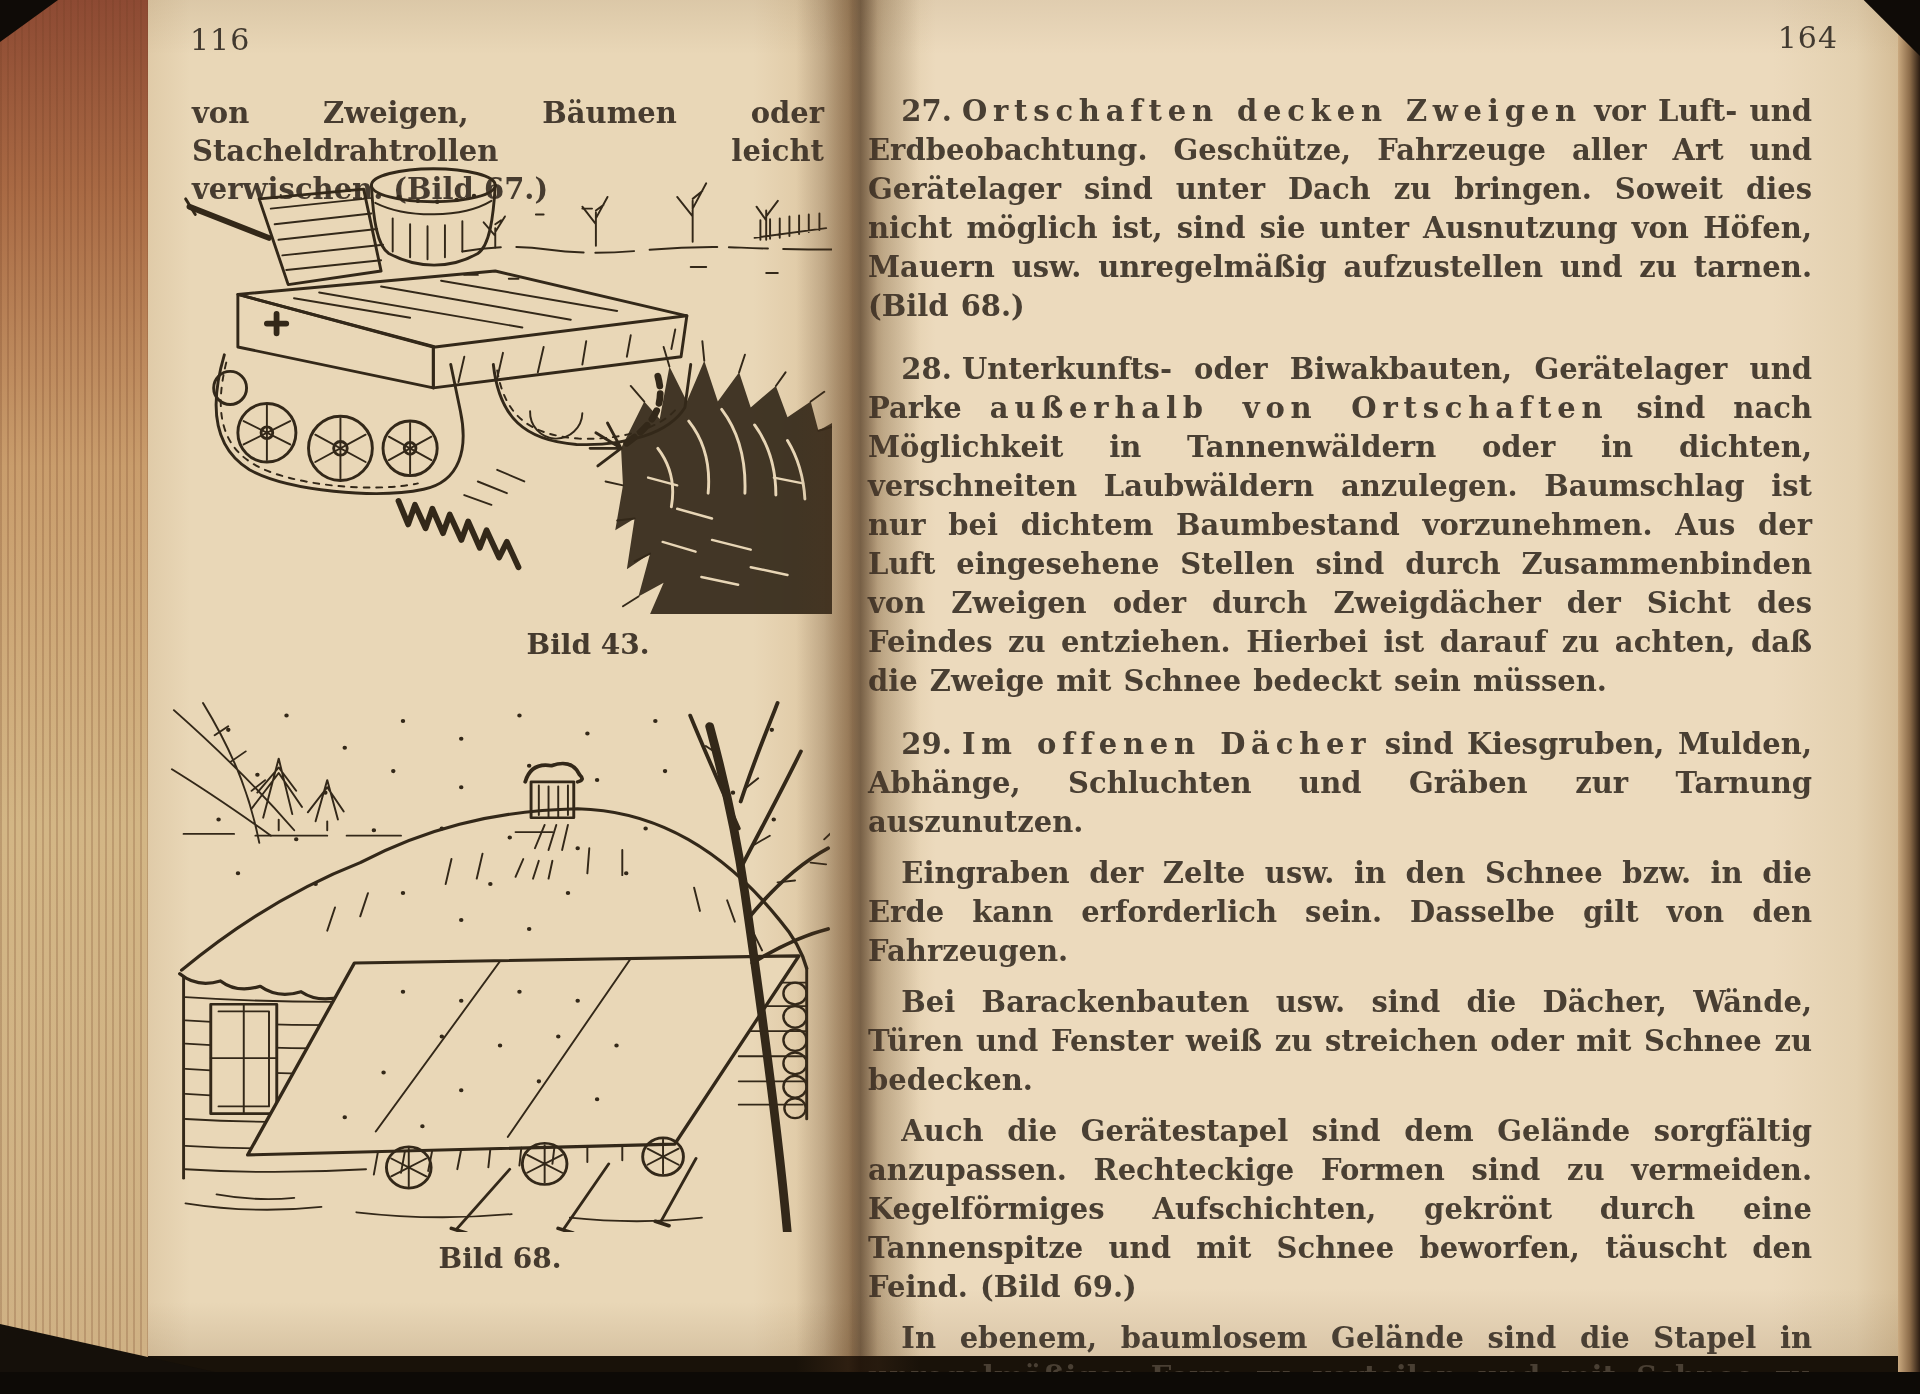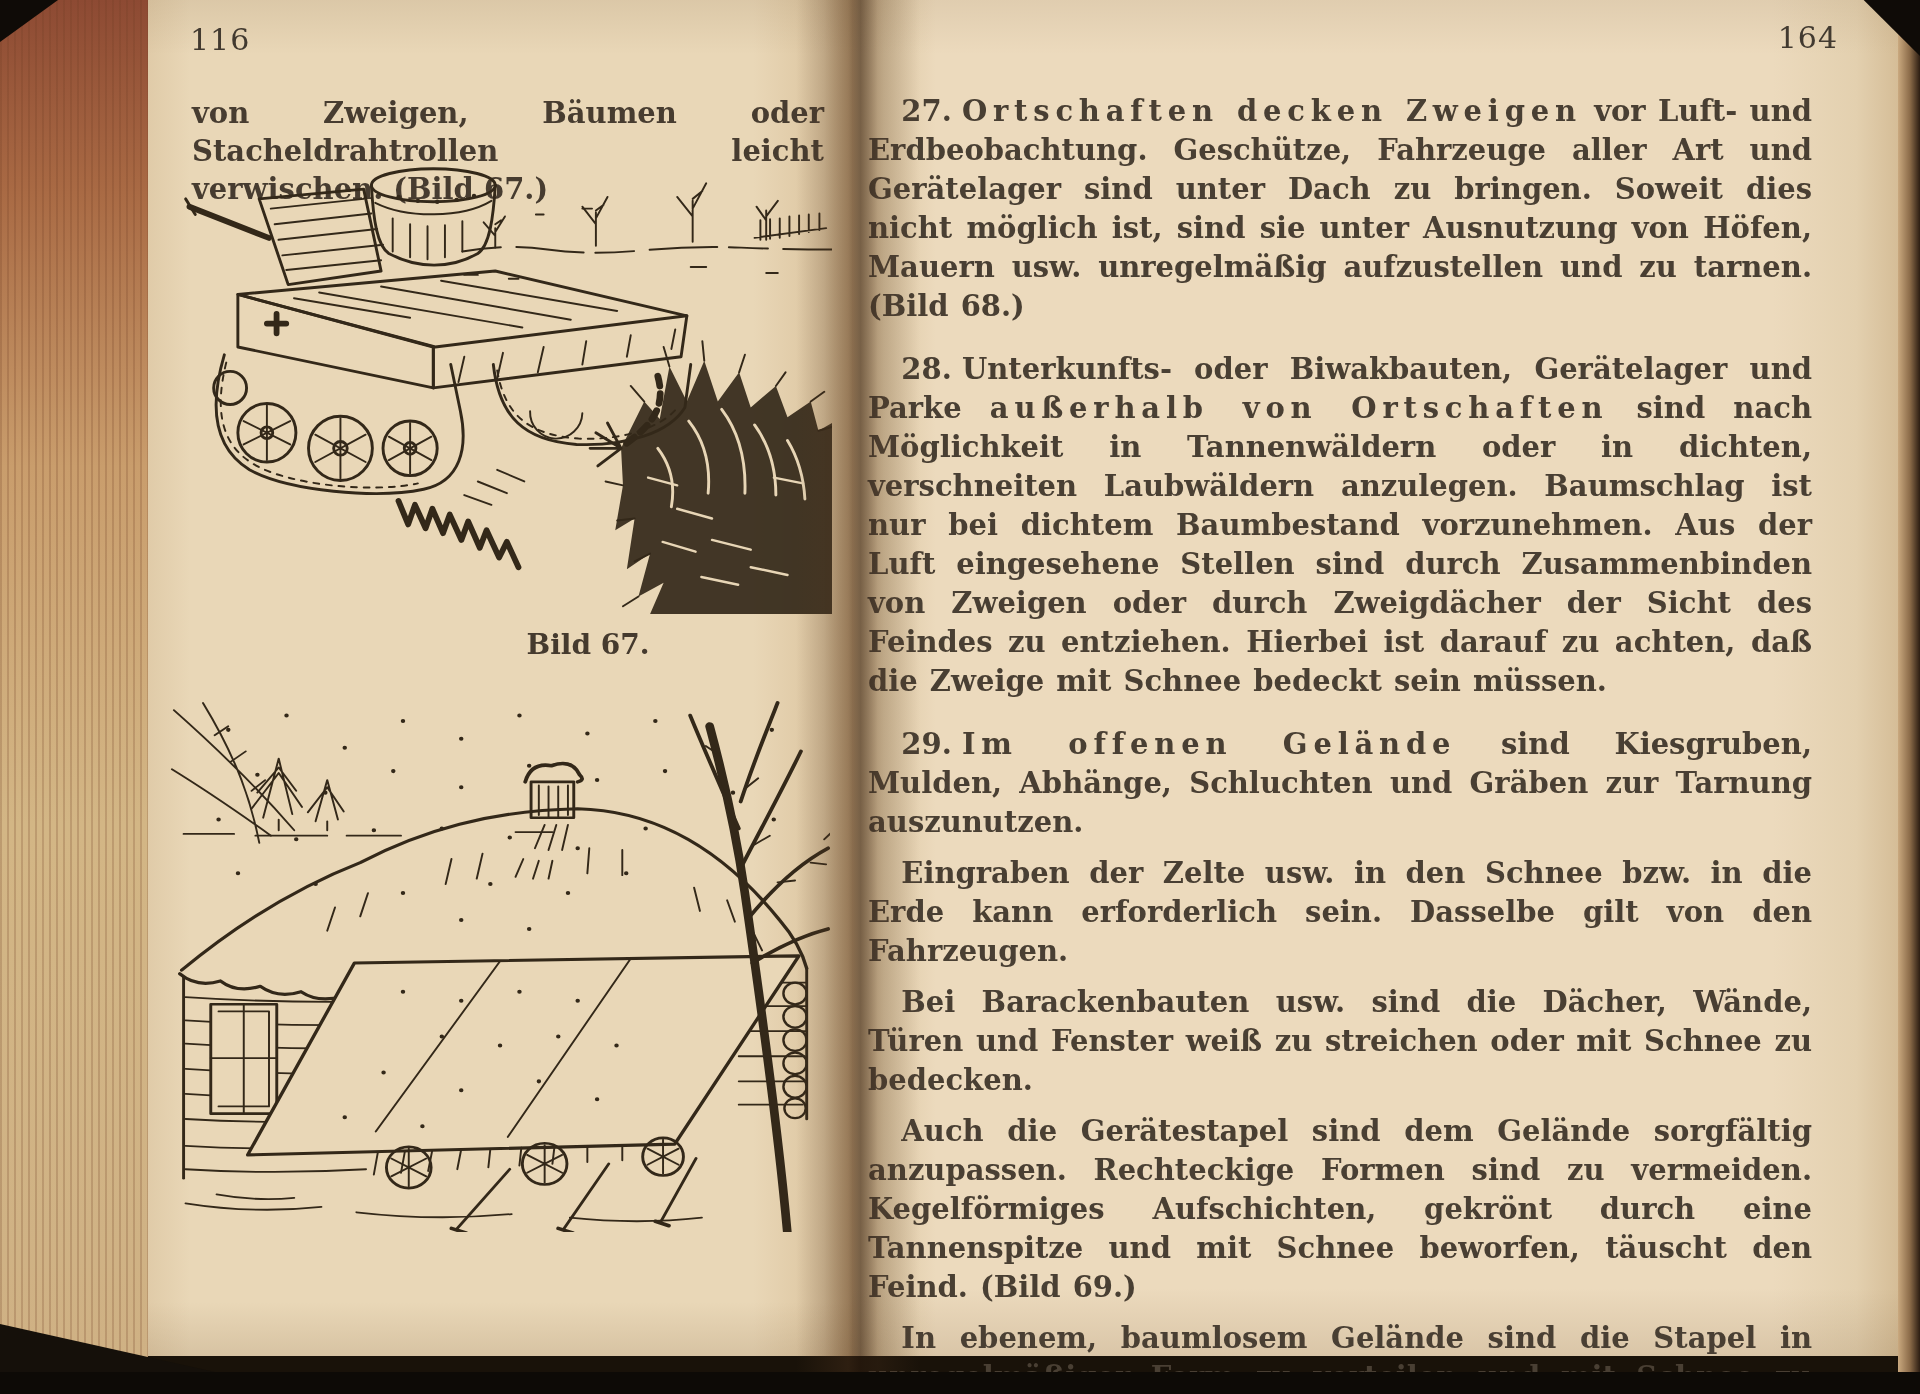--- a/index.html
+++ b/index.html
@@ -149,21 +149,21 @@
         <path class="s7" stroke-dasharray="10 8" d="M500 226 C510 262 488 280 466 296"></path>
 
         <g>
           <path class="fillink" d="M462 300 L486 252 L502 270 L512 216 L530 252 L548 210 L562 252 L584 222 L596 258 L622 236 L634 268 L658 252 L666 282 L680 274 L680 470 L492 470 L506 438 L480 452 L492 408 L468 424 L476 372 L456 384 L464 338 Z"></path>
           <path class="paperline" stroke-width="3" d="M500 300 q20 26 14 60 M532 272 q24 30 20 74 M566 260 q26 34 24 86 M600 276 q22 30 22 72 M634 292 q16 26 18 60"></path>
           <path class="paperline" stroke-width="2.5" d="M490 330 l30 8 M520 362 l36 10 M556 394 l40 10 M596 422 l38 8 M505 396 l34 10 M545 432 l38 8 M620 330 l30 6"></path>
           <path class="s2" d="M486 252 l-14 -16 M512 216 l-6 -20 M548 210 l-2 -20 M584 222 l6 -18 M622 236 l10 -14 M658 252 l14 -10 M666 282 l14 -4 M464 338 l-18 -4 M476 372 l-18 2 M492 408 l-16 8 M480 452 l-16 10"></path>
           <path d="M462 300 l-26 -16 m26 16 l-32 0 m32 0 l-24 18 m24 -18 l-14 -26"></path>
         </g>
       </svg>
-      <figcaption>Bild 67.</figcaption>
+      <figcaption>Bild 43.</figcaption>
     </figure>
 
     <figure class="fig68">
       <svg viewBox="0 0 680 600" preserveAspectRatio="none" class="ill">
 
         <g>
           <path class="s2" d="M4 18 C52 64 96 112 128 152 M34 10 C70 74 84 122 92 166 M2 84 C44 112 78 138 104 158 M60 36 l-14 10 m32 18 l-16 12 m36 20 l-14 12"></path>
           <path class="s2" d="M96 138 l16 -66 l14 62 M84 128 l28 -40 l24 38 M90 110 l22 -28 l18 26 M112 140 v12"></path>
           <path class="s2" d="M150 142 l12 -46 l11 44 M142 132 l20 -28 l17 27 M162 142 v10"></path>
           <path class="s2" d="M14 156 h52 m22 2 h74 m20 0 h56 m118 -4 h38"></path>
@@ -214,32 +214,33 @@
         <g>
           <path class="s9" d="M636 600 C626 480 608 340 592 220 C584 160 572 100 556 36"></path>
           <path class="s4" d="M596 250 C626 210 654 186 678 172 M590 190 C614 140 632 104 650 64 M586 150 C566 100 552 66 536 24 M600 300 C630 280 656 268 678 262 M588 120 C600 80 612 48 626 10"></path>
           <path class="s2" d="M626 210 l18 -2 m-42 -40 l16 -10 m-26 -52 l14 -12 m68 68 l14 -14 m-122 -80 l-14 -10 m108 130 l16 2 m-38 -250 l12 -10"></path>
         </g>
 
         <path class="s2" d="M16 568 q70 12 140 4 m36 6 q80 10 160 2 m60 4 q70 8 136 0 m-500 -26 q40 8 80 4"></path>
 
         <path class="dots" d="M60 40h.1M120 24h.1M180 60h.1M240 30h.1M300 50h.1M360 24h.1M430 44h.1M500 30h.1M560 60h.1M620 40h.1M90 90h.1M160 110h.1M230 86h.1M300 104h.1M370 80h.1M440 96h.1M510 86h.1M580 110h.1M50 140h.1M130 162h.1M210 152h.1M280 150h.1M350 160h.1M420 172h.1M490 150h.1M622 140h.1M70 200h.1M150 212h.1M240 222h.1M330 212h.1M410 222h.1M470 200h.1M300 252h.1M370 262h.1M240 332h.1M300 342h.1M360 332h.1M420 342h.1M280 382h.1M340 392h.1M400 382h.1M460 392h.1M220 422h.1M300 442h.1M380 432h.1M440 452h.1M180 472h.1M260 482h.1"></path>
       </svg>
+      <figcaption>Bild 68.</figcaption>
     </figure>
   </div>
 
   <div class="page right">
     <div class="pnum right-num">164</div>
 
     <div class="textcol">
       <p class="para"><span class="pn">27.</span><span></span><span class="sperr">Ortschaften decken Zweigen</span><span> vor Luft- und Erdbeobachtung. Geschütze, Fahrzeuge aller Art und Gerätelager sind unter Dach zu bringen. Soweit dies nicht möglich ist, sind sie unter Ausnutzung von Höfen, Mauern usw. unregelmäßig aufzustellen und zu tarnen. (Bild 68.)</span></p>
 
       <p class="para gap-lg"><span class="pn">28.</span><span>Unterkunfts- oder Biwakbauten, Gerätelager und Parke </span><span class="sperr">außerhalb von Ortschaften</span><span> sind nach Möglichkeit in Tannenwäldern oder in dichten, verschneiten Laubwäldern anzulegen. Baumschlag ist nur bei dichtem Baumbestand vorzunehmen. Aus der Luft eingesehene Stellen sind durch Zusammenbinden von Zweigen oder durch Zweigdächer der Sicht des Feindes zu entziehen. Hierbei ist darauf zu achten, daß die Zweige mit Schnee bedeckt sein müssen.</span></p>
 
-      <p class="para gap-lg"><span class="pn">29.</span><span></span><span class="sperr">Im offenen Gelände</span><span> sind Kiesgruben, Mulden, Abhänge, Schluchten und Gräben zur Tarnung auszunutzen.</span></p>
+      <p class="para gap-lg"><span class="pn">29.</span><span></span><span class="sperr">Im offenen Dächer</span><span> sind Kiesgruben, Mulden, Abhänge, Schluchten und Gräben zur Tarnung auszunutzen.</span></p>
 
       <p class="para gap-sm"><span class="pn"></span><span></span><span class="sperr"></span><span>Eingraben der Zelte usw. in den Schnee bzw. in die Erde kann erforderlich sein. Dasselbe gilt von den Fahrzeugen.</span></p>
 
       <p class="para gap-sm"><span class="pn"></span><span></span><span class="sperr"></span><span>Bei Barackenbauten usw. sind die Dächer, Wände, Türen und Fenster weiß zu streichen oder mit Schnee zu bedecken.</span></p>
 
       <p class="para gap-sm"><span class="pn"></span><span></span><span class="sperr"></span><span>Auch die Gerätestapel sind dem Gelände sorgfältig anzupassen. Rechteckige Formen sind zu vermeiden. Kegelförmiges Aufschichten, gekrönt durch eine Tannenspitze und mit Schnee beworfen, täuscht den Feind. (Bild 69.)</span></p>
 
       <p class="para gap-sm"><span class="pn"></span><span></span><span class="sperr"></span><span>In ebenem, baumlosem Gelände sind die Stapel in unregelmäßiger Form zu verteilen und mit Schnee zu bedecken. Sie haben dann das Aussehen von Schneewächten.</span></p>
     </div>
   </div>

